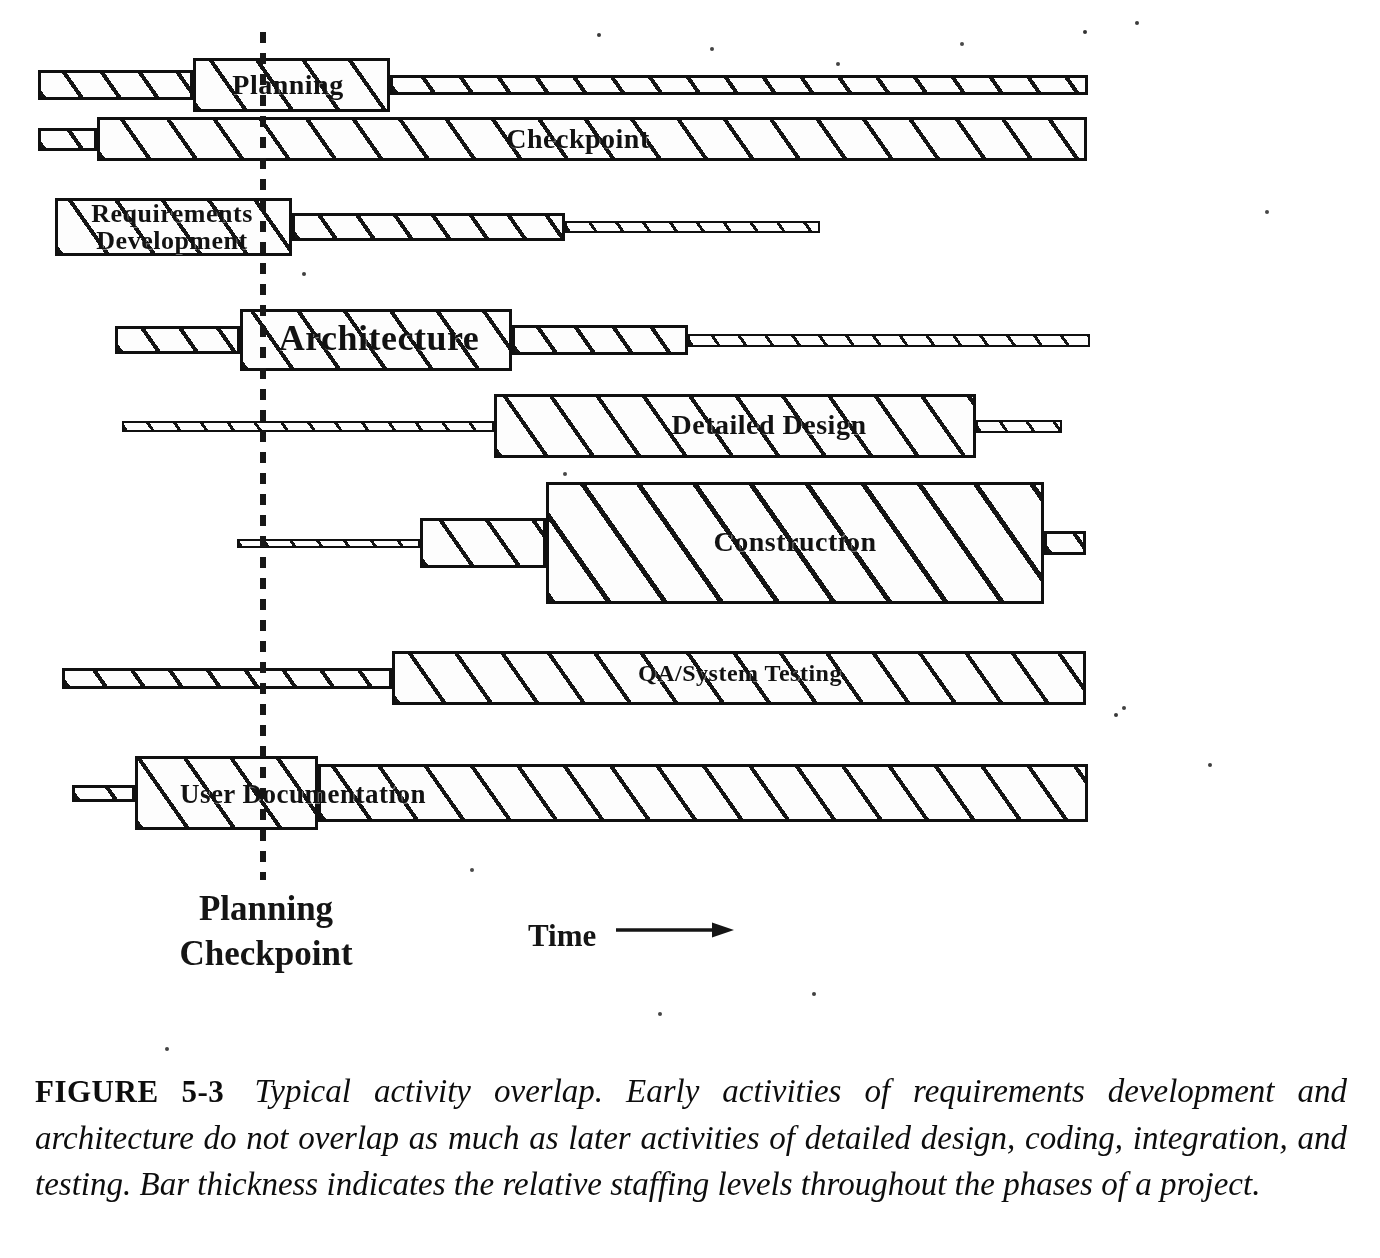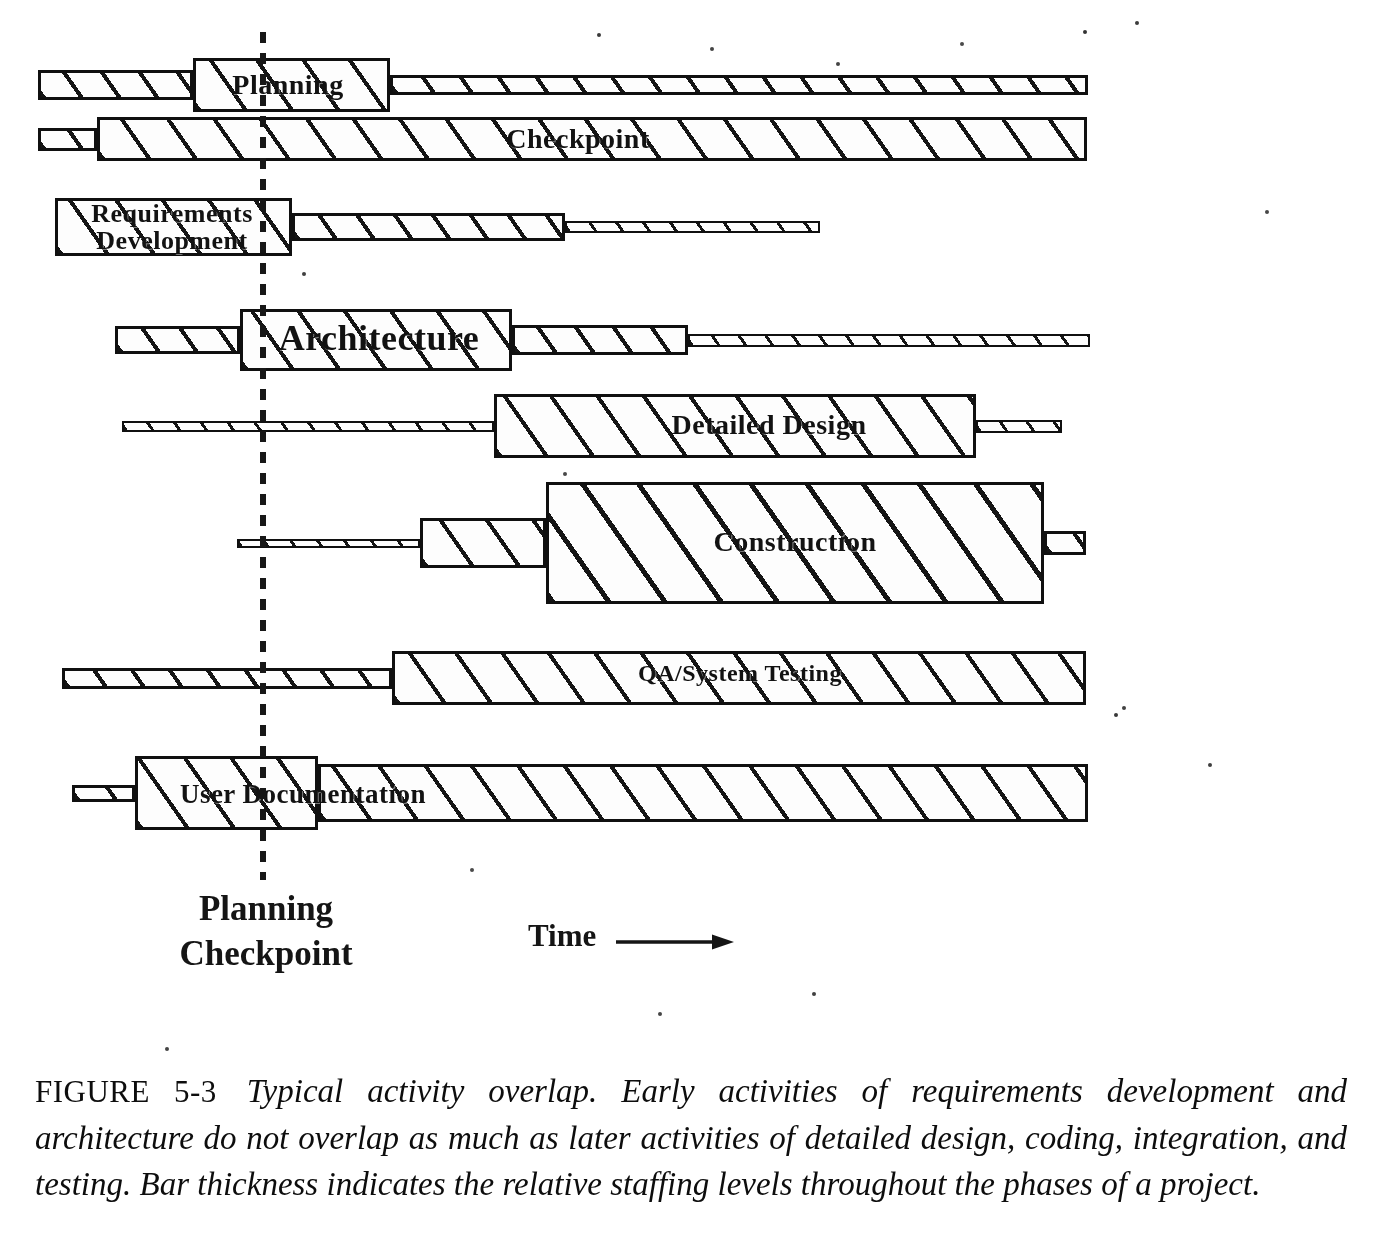--- a/index.html
+++ b/index.html
@@ -55,21 +55,21 @@
     font-size: 35px;
     line-height: 45px;
     color: #151515;
     z-index: 5;
   }
   #time-group {
     position: absolute;
     left: 528px;
     top: 918px;
     display: flex;
-    align-items: flex-end;
+    align-items: flex-start;
     gap: 16px;
     z-index: 5;
   }
   #time-label {
     font-weight: 700;
     font-size: 31px;
     color: #151515;
   }
   #caption {
     position: absolute;
@@ -78,21 +78,21 @@
     width: 1312px;
     font-size: 33px;
     line-height: 46px;
     font-style: italic;
     text-align: justify;
     color: #0d0d0d;
     z-index: 5;
   }
   #caption .figure-tag {
     font-style: normal;
-    font-weight: 400;
+    font-weight: 700;
     letter-spacing: 0.5px;
     font-size: 31px;
     margin-right: 30px;
   }
   
   #specks {
     position: absolute;
     left: 597px; top: 33px;
     width: 4px; height: 4px;
     background: #3a3a3a;

